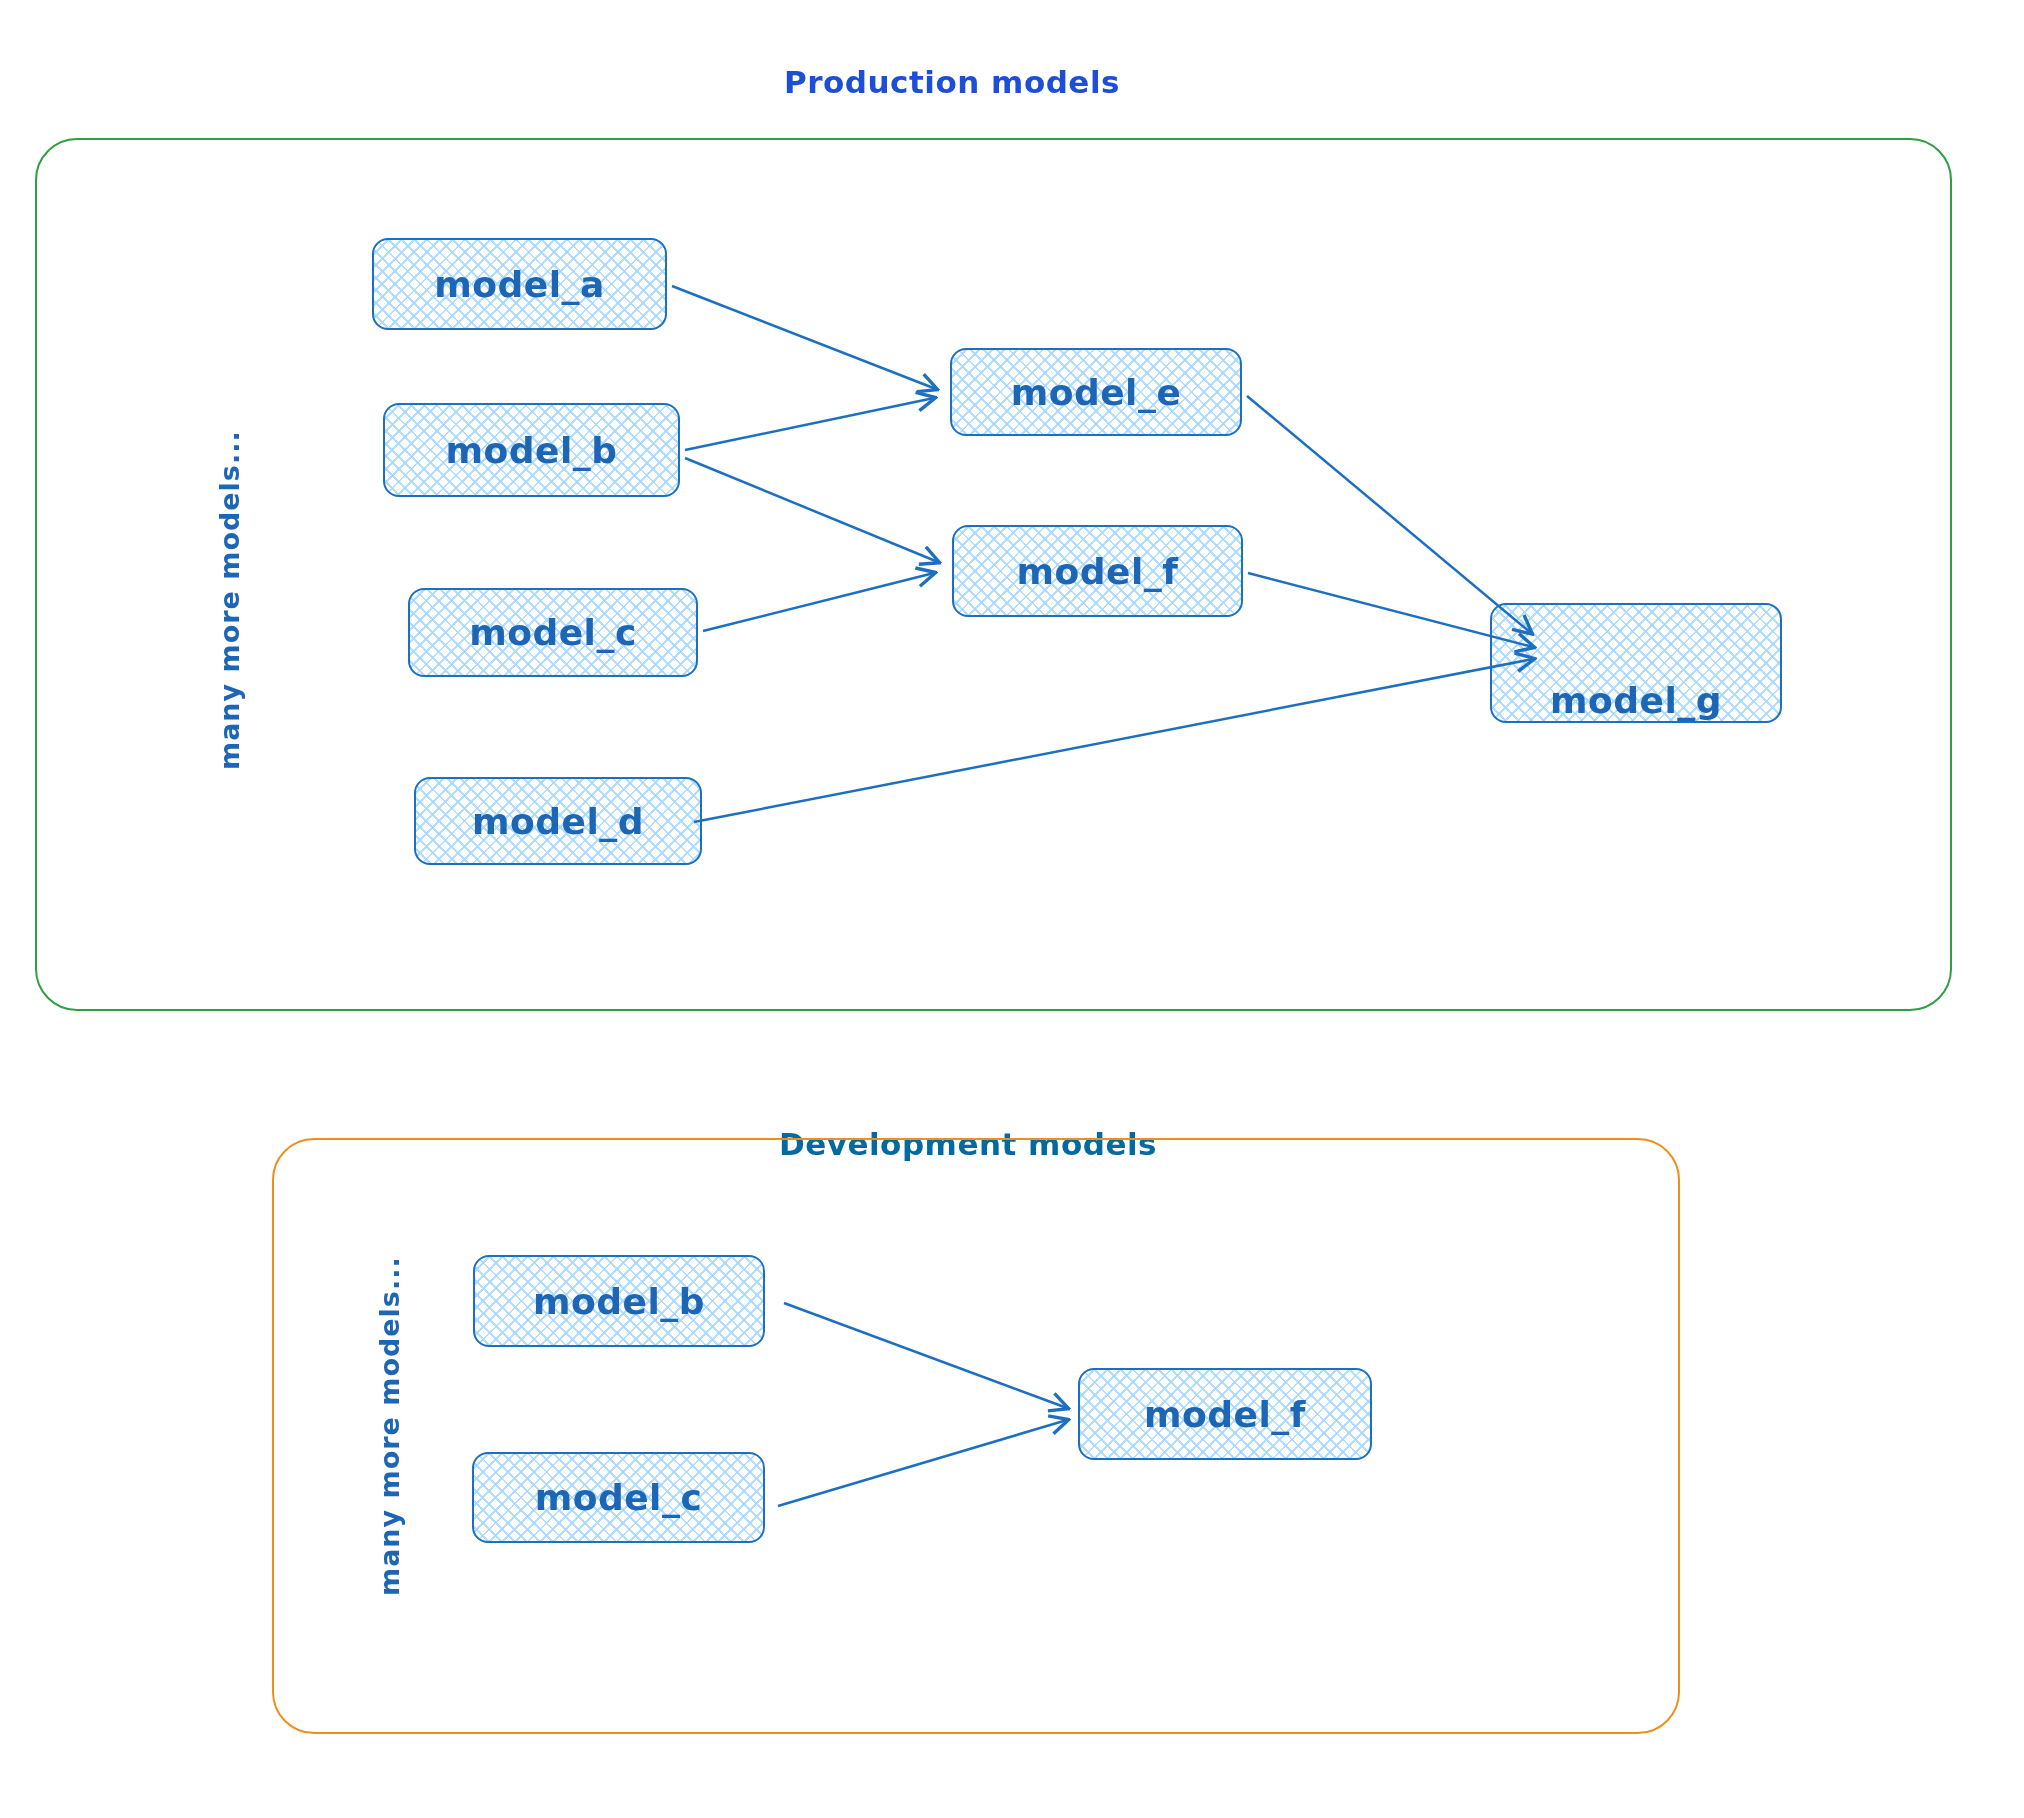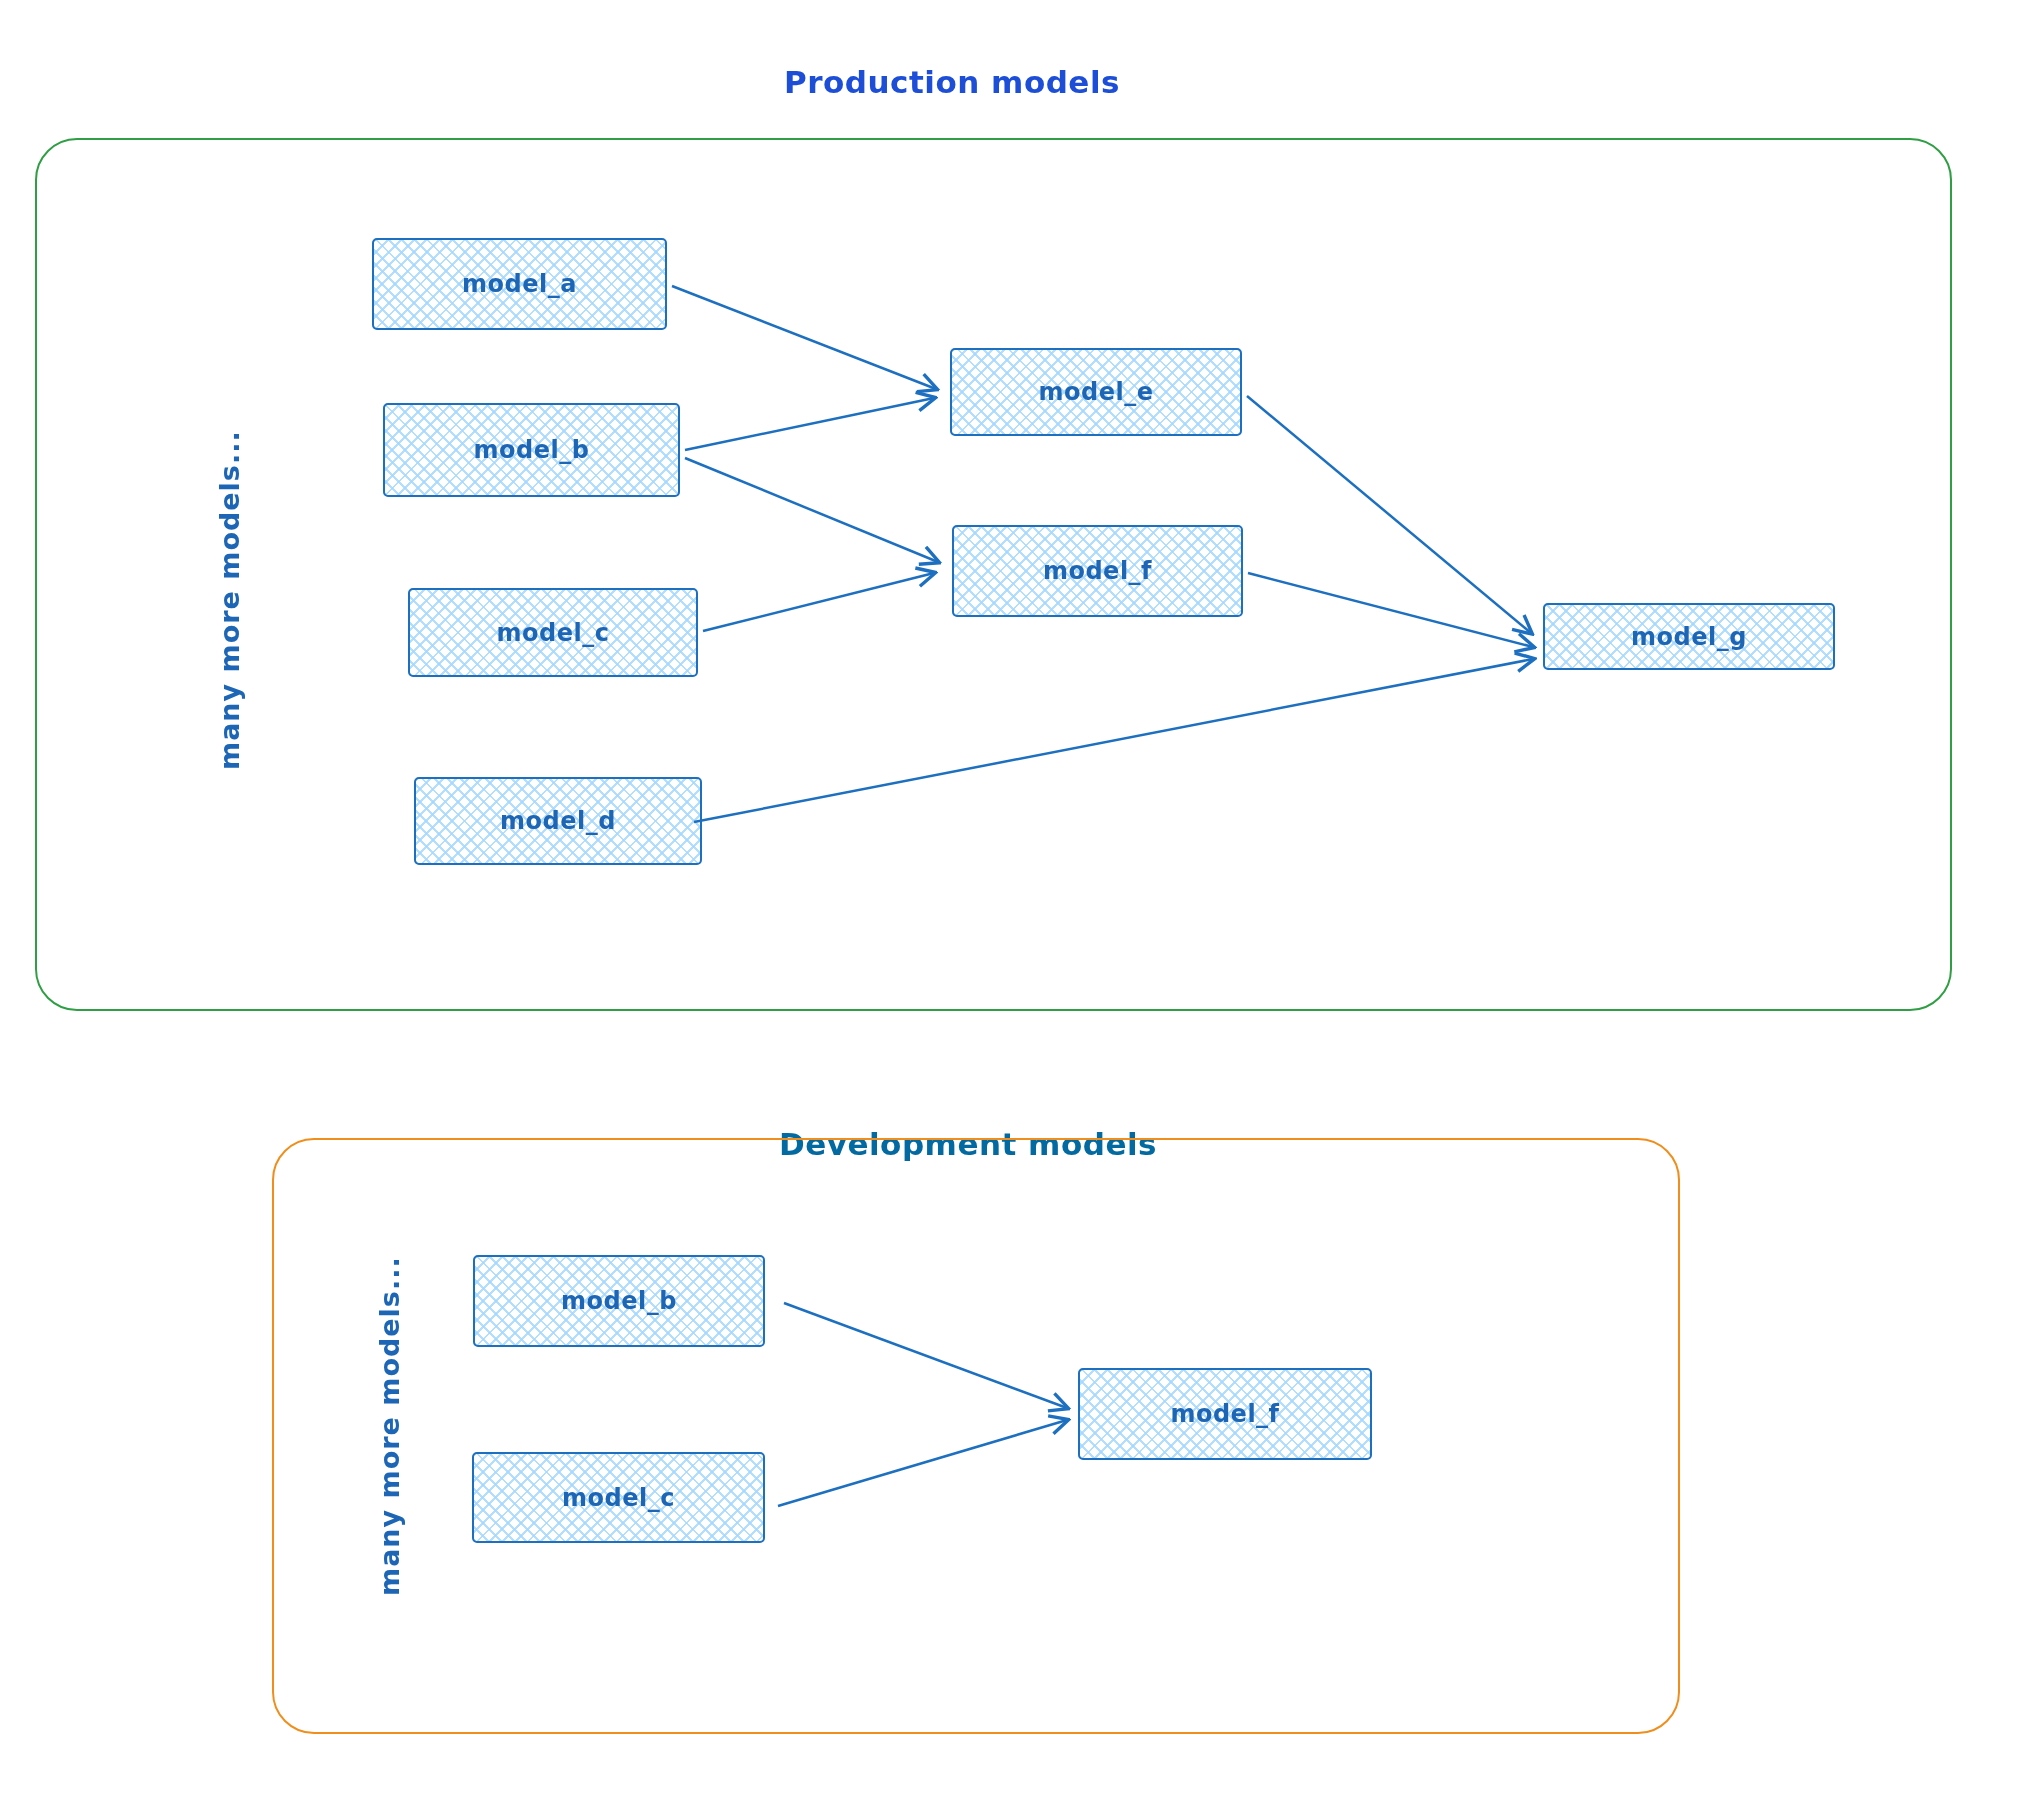--- a/index.html
+++ b/index.html
@@ -26,41 +26,41 @@
     border:2.5px solid;
     border-radius:42px;
     background:transparent;
   }
   #prod-box { left:35px;  top:138px;  width:1913px; height:869px; border-color:#2f9e44; }
   #dev-box  { left:272px; top:1138px; width:1404px; height:592px; border-color:#ef8e1c; }
   .node {
     position:absolute;
     box-sizing:border-box;
     border:2.5px solid #1d6fc0;
-    border-radius:5px;
+    border-radius:16px;
     display:flex;
     align-items:center;
     justify-content:center;
     color:#1c66b5;
-    font-size:24px;
+    font-size:36px;
     font-weight:600;
     letter-spacing:0.5px;
     background-color:#ffffff;
     background-image:
       repeating-linear-gradient(45deg,  rgba(165,216,255,0.85) 0, rgba(165,216,255,0.85) 2px, transparent 2px, transparent 9px),
       repeating-linear-gradient(135deg, rgba(165,216,255,0.85) 0, rgba(165,216,255,0.85) 2px, transparent 2px, transparent 9px);
   }
   
   #p-model_a { left:372px;  top:238px; width:295px; height:92px; }
   #p-model_b { left:383px;  top:403px; width:297px; height:94px; }
   #p-model_c { left:408px;  top:588px; width:290px; height:89px; }
   #p-model_d { left:402px;  top:777px; width:288px; height:88px;margin-left:12px; }
   #p-model_e { left:950px;  top:348px; width:292px; height:88px; }
   #p-model_f { left:952px;  top:525px; width:291px; height:92px; }
-  #p-model_g { left:1543px; top:603px; width:292px; height:67px; }
+  #p-model_g { left:1490px; top:603px; width:292px; height:120px;align-items:flex-end; }
   
   #d-model_b { left:473px;  top:1255px; width:292px; height:92px; }
   #d-model_c { left:472px;  top:1452px; width:293px; height:91px; }
   #d-model_f { left:1078px; top:1368px; width:294px; height:92px; }
   .side-label {
     position:absolute;
     color:#1c66b5;
     font-size:27px;
     font-weight:600;
     letter-spacing:1px;

